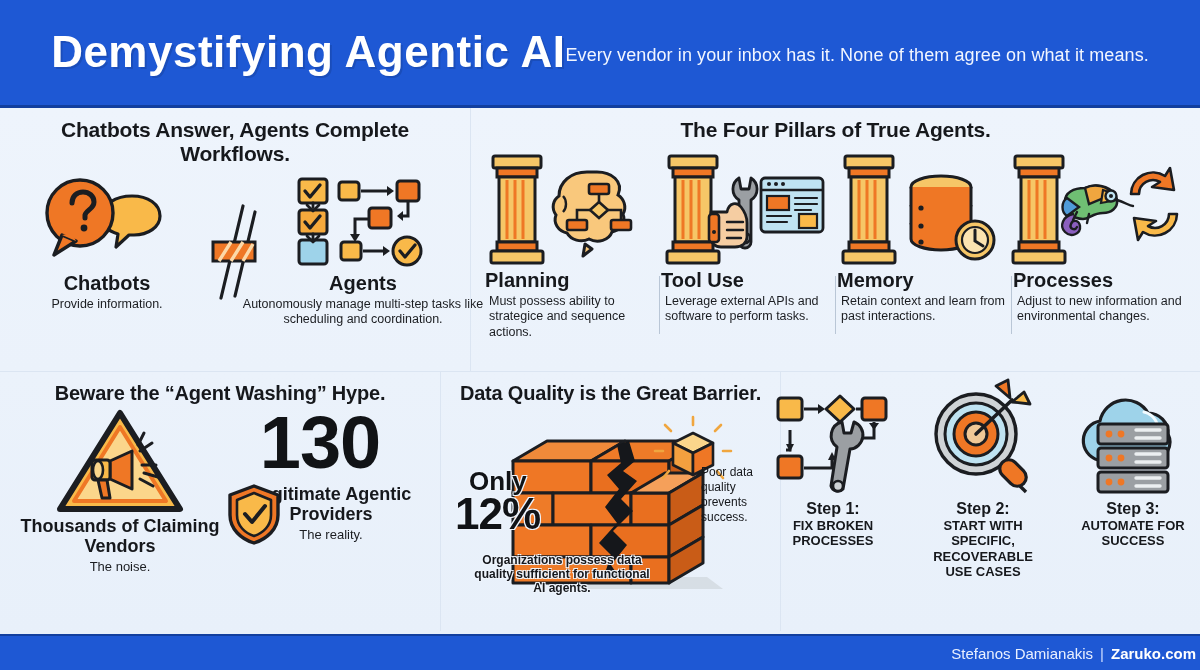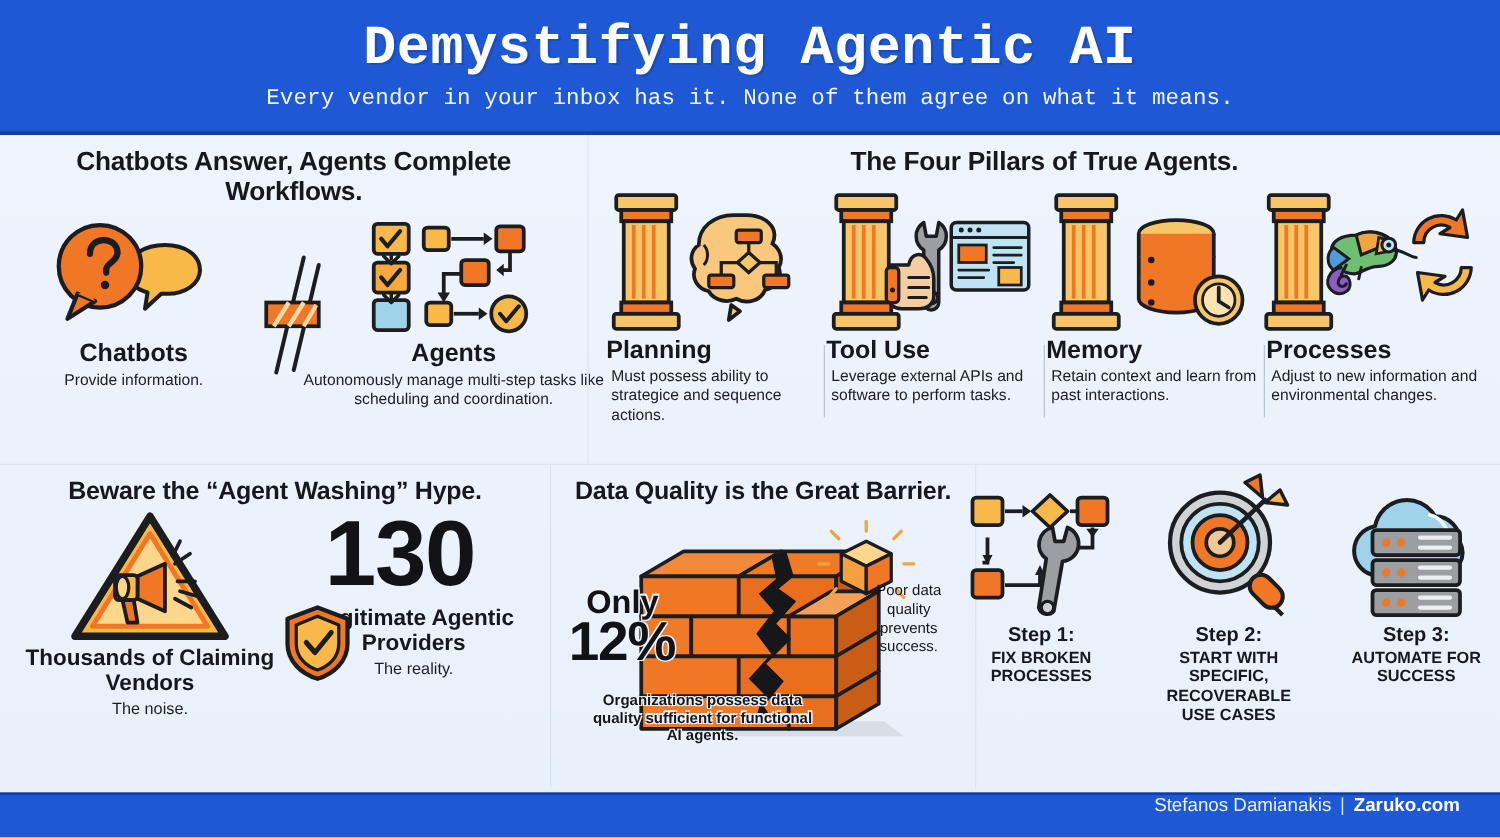--- a/index.html
+++ b/index.html
@@ -13,25 +13,24 @@
     position: relative;
     width: 1200px; height: 670px;
     background: #eaf2fb;
     display: flex; flex-direction: column;
   }
 
   
   .header {
     height: 108px;
     background: #1e58d4;
-    display: flex; flex-direction: column;
+    display: flex; flex-direction: row;
     align-items: center; justify-content: center;
     flex: none;
     border-bottom: 3px solid #123f9e;
-    font-family: Liberation Mono, monospace;
   }
   .header-title {
     color: #ffffff;
     font-size: 44px;
     font-weight: bold;
     letter-spacing: 0.5px;
     text-shadow: 2px 2px 0 rgba(0,0,0,0.12);
     line-height: 1.05;
   }
   .header-sub {
@@ -119,37 +118,37 @@
     text-shadow: 1px 1px 0 #eef4fc, -1px -1px 0 #eef4fc, 1px -1px 0 #eef4fc, -1px 1px 0 #eef4fc;
   }
   .dq-only .w1 { font-size: 26px; font-weight: bold; color: #111316; line-height: 0.95; display:block; padding-left:14px;}
   .dq-only .w2 { font-size: 44px; font-weight: bold; color: #111316; line-height: 0.95; display:block; letter-spacing:-1px;}
   .dq-cap {
     position: absolute; left: 18px; top: 146px; width: 190px;
     font-size: 12px; line-height: 1.18; color: #15171b; text-align: center; font-weight: 600;
     text-shadow: 1px 1px 0 #eef4fc, -1px -1px 0 #eef4fc, 1px -1px 0 #eef4fc, -1px 1px 0 #eef4fc;
   }
   .dq-side {
-    position: absolute; left: 236px; top: 58px; width: 84px;
-    font-size: 12px; line-height: 1.25; color: #15171b; text-align: center;
+    position: absolute; left: 252px; top: 58px; width: 84px;
+    font-size: 12px; line-height: 1.25; color: #15171b;
   }
 
   
   .steps { display: flex; justify-content: flex-end; margin-top: 6px; gap: 32px; }
   .step { width: 132px; text-align: center; }
   .step-art { height: 112px; display: flex; align-items: center; justify-content: center; }
   .step-n { font-size: 16px; font-weight: bold; color: #16181c; }
   .step-t { font-size: 13px; font-weight: bold; color: #16181c; line-height: 1.18; }
 
   
   .footer {
     height: 36px; flex: none;
     background: #1e58d4;
-    display: flex; align-items: flex-start; justify-content: flex-end;
-    padding-right: 32px; gap: 7px;
+    display: flex; align-items: center; justify-content: flex-end;
+    padding-right: 4px; gap: 7px;
     border-top: 2px solid #123f9e;
   }
   .footer-author { color: #e9f0ff; font-size: 15px; }
   .footer-sep { color: #cddcff; font-size: 15px; }
   .footer-brand { color: #ffffff; font-size: 15px; font-weight: bold; }
 
   svg { display: block; overflow: visible; }
 </style>
 </head>
 <body>

